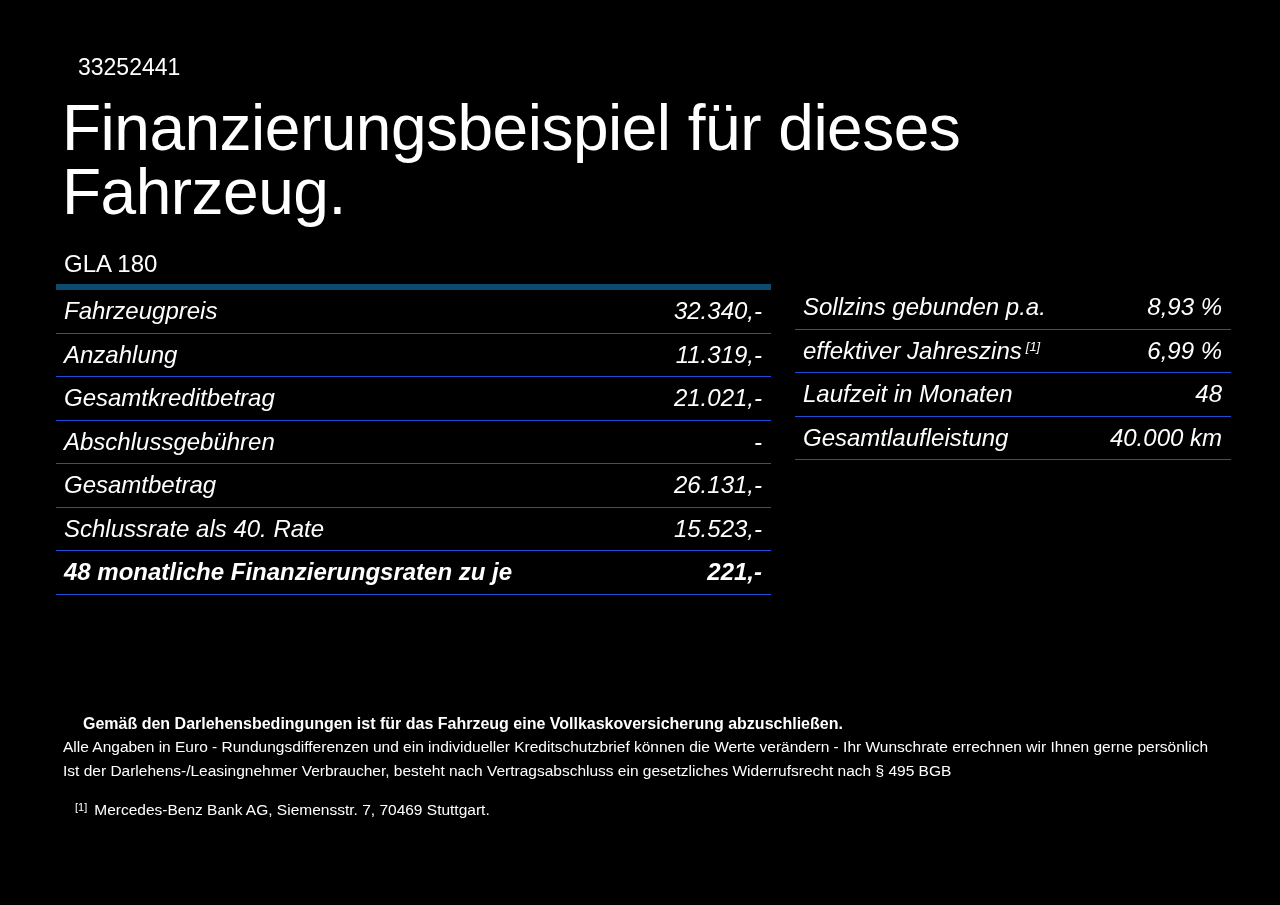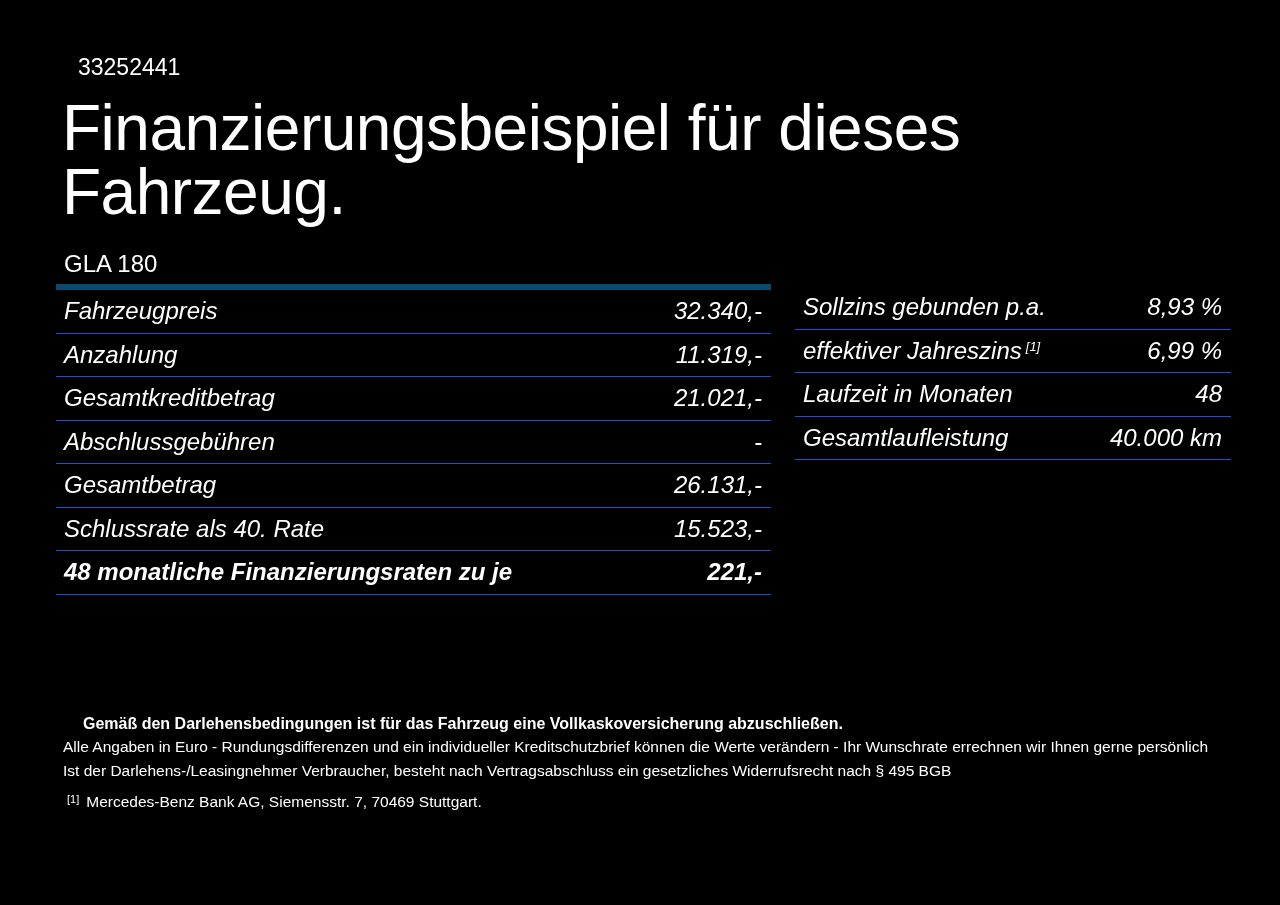--- a/index.html
+++ b/index.html
@@ -102,21 +102,21 @@
     top: 762px;
     margin: 0;
     font-size: 15.5px;
     font-weight: 400;
     white-space: nowrap;
   }
   .foot-footnote {
     position: absolute;
     left: 63px;
     top: 789px;
-    margin: 4px;
+    margin: 12px;
     font-size: 15.5px;
     font-weight: 400;
     white-space: nowrap;
   }
   .footnote-marker {
     font-size: 11px;
     position: relative;
     top: -4px;
     margin-right: 7px;
   }

